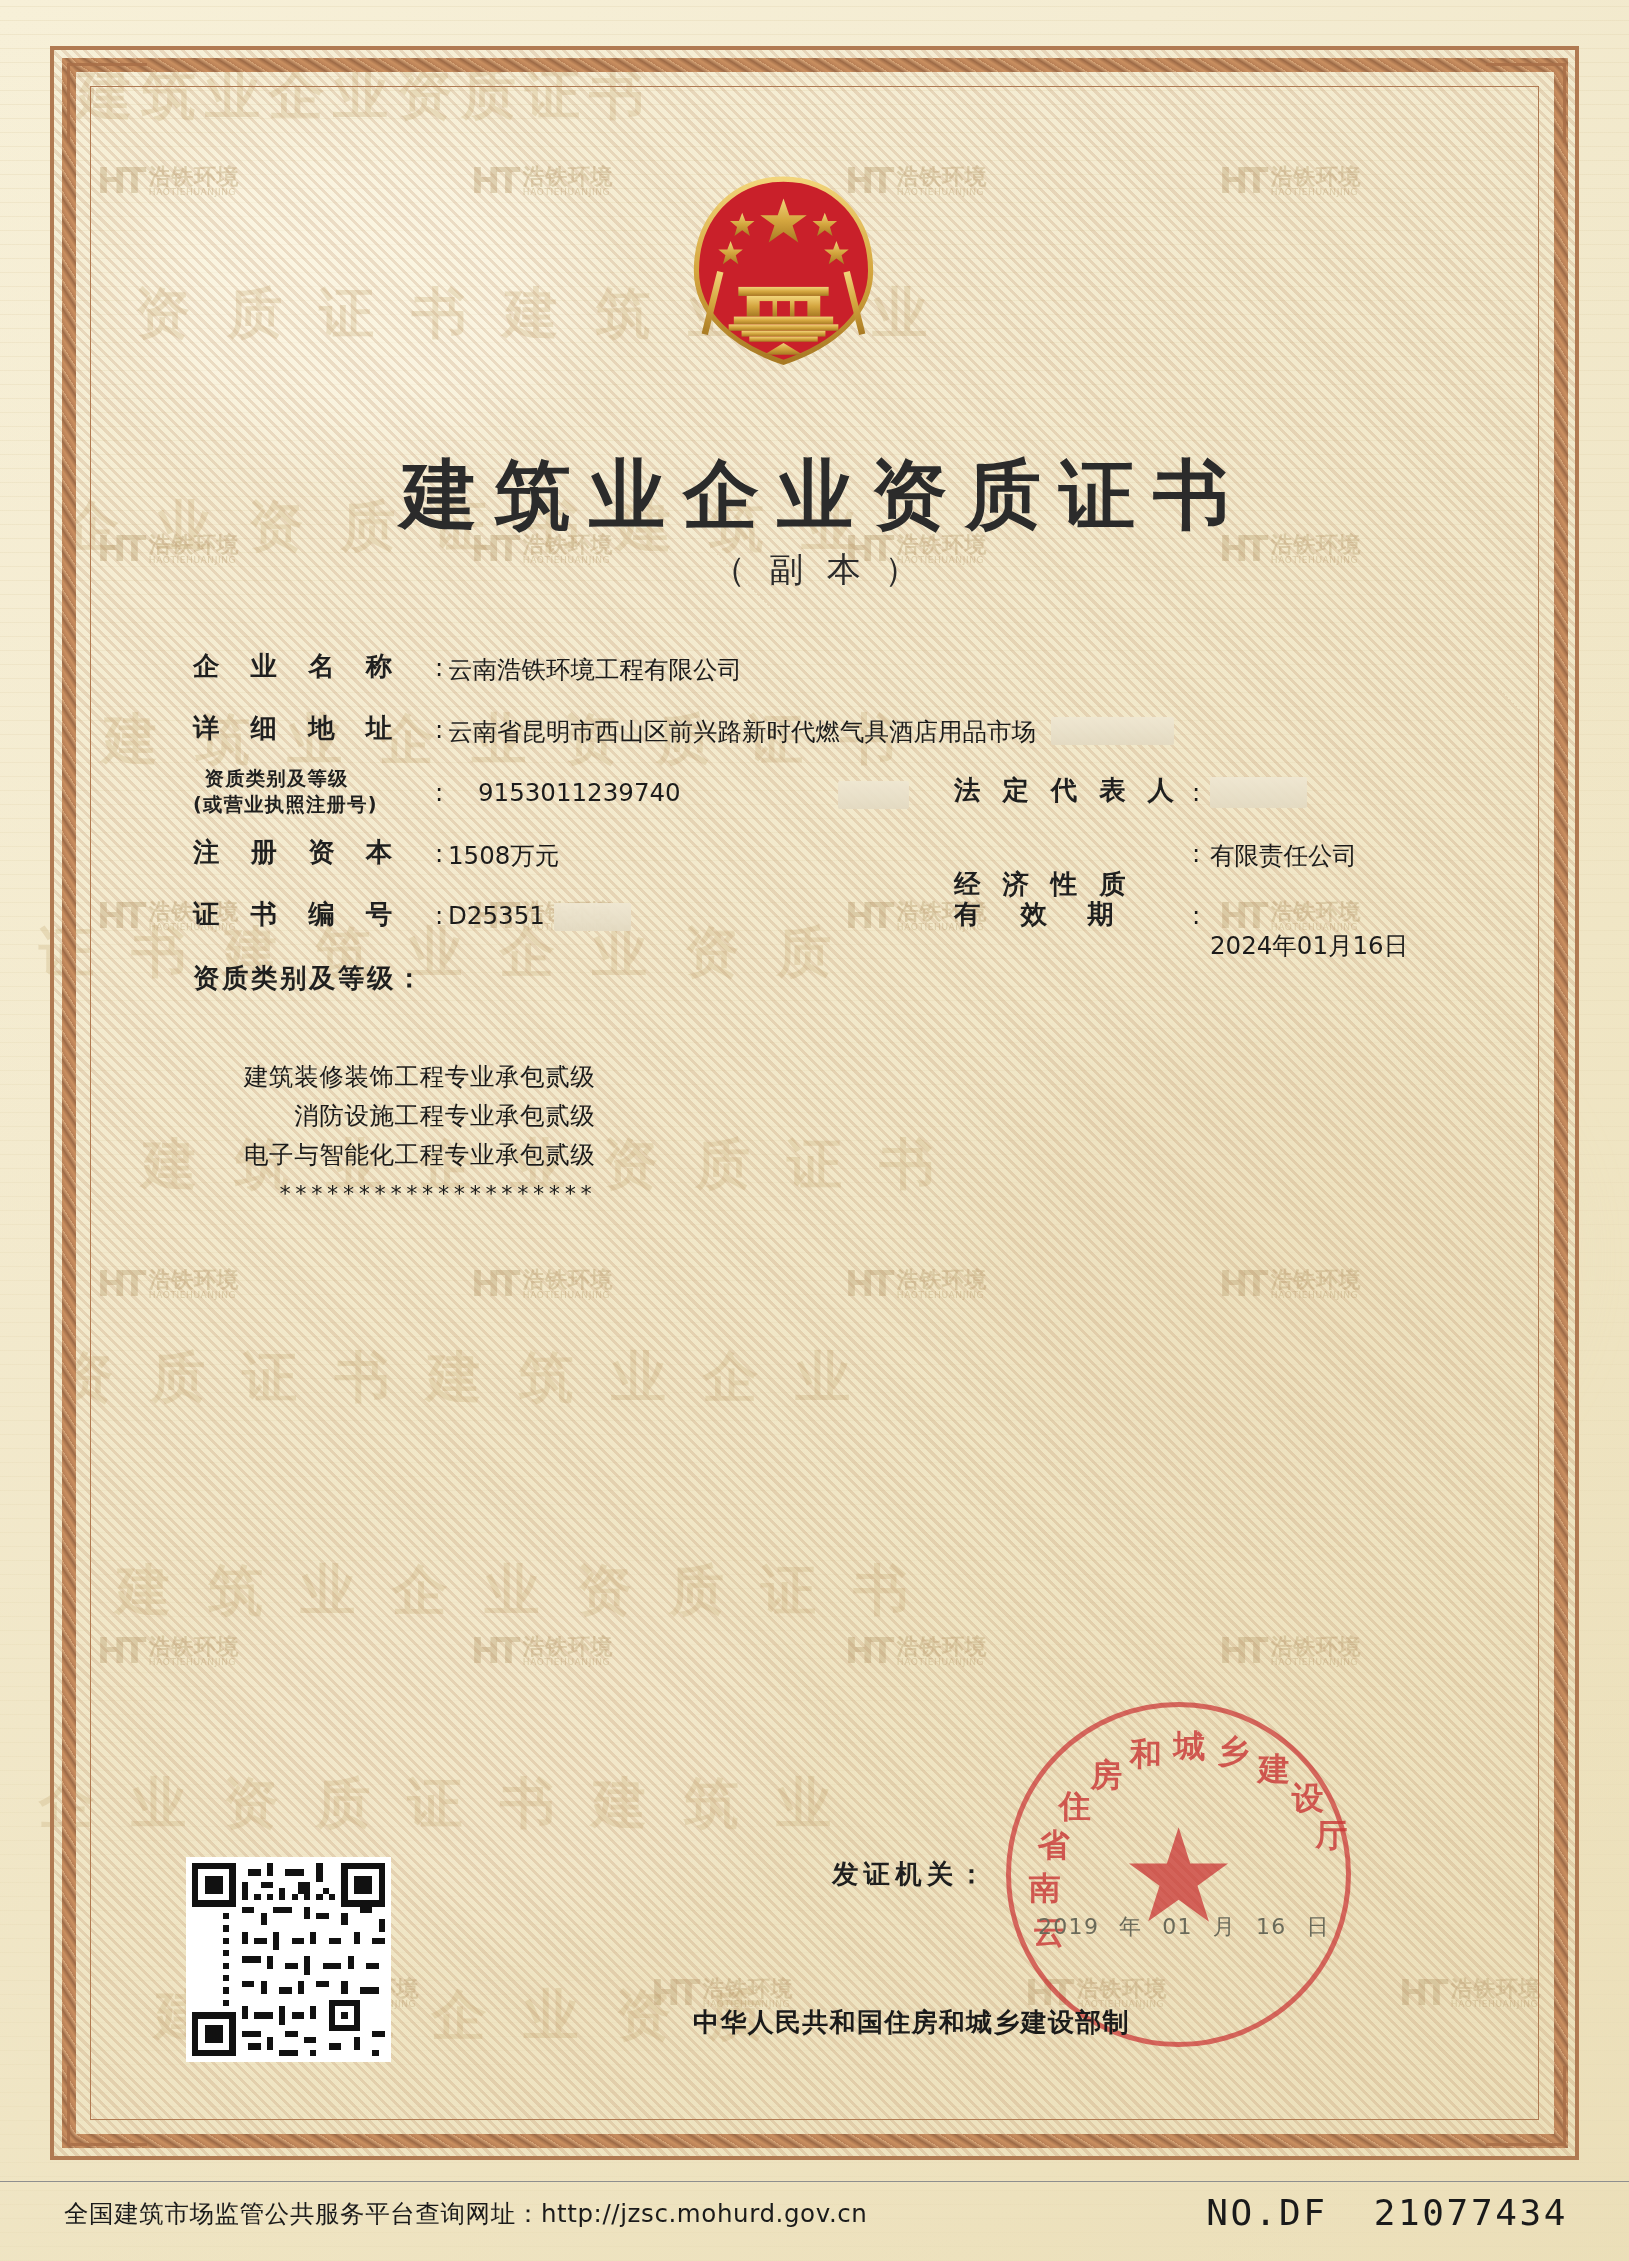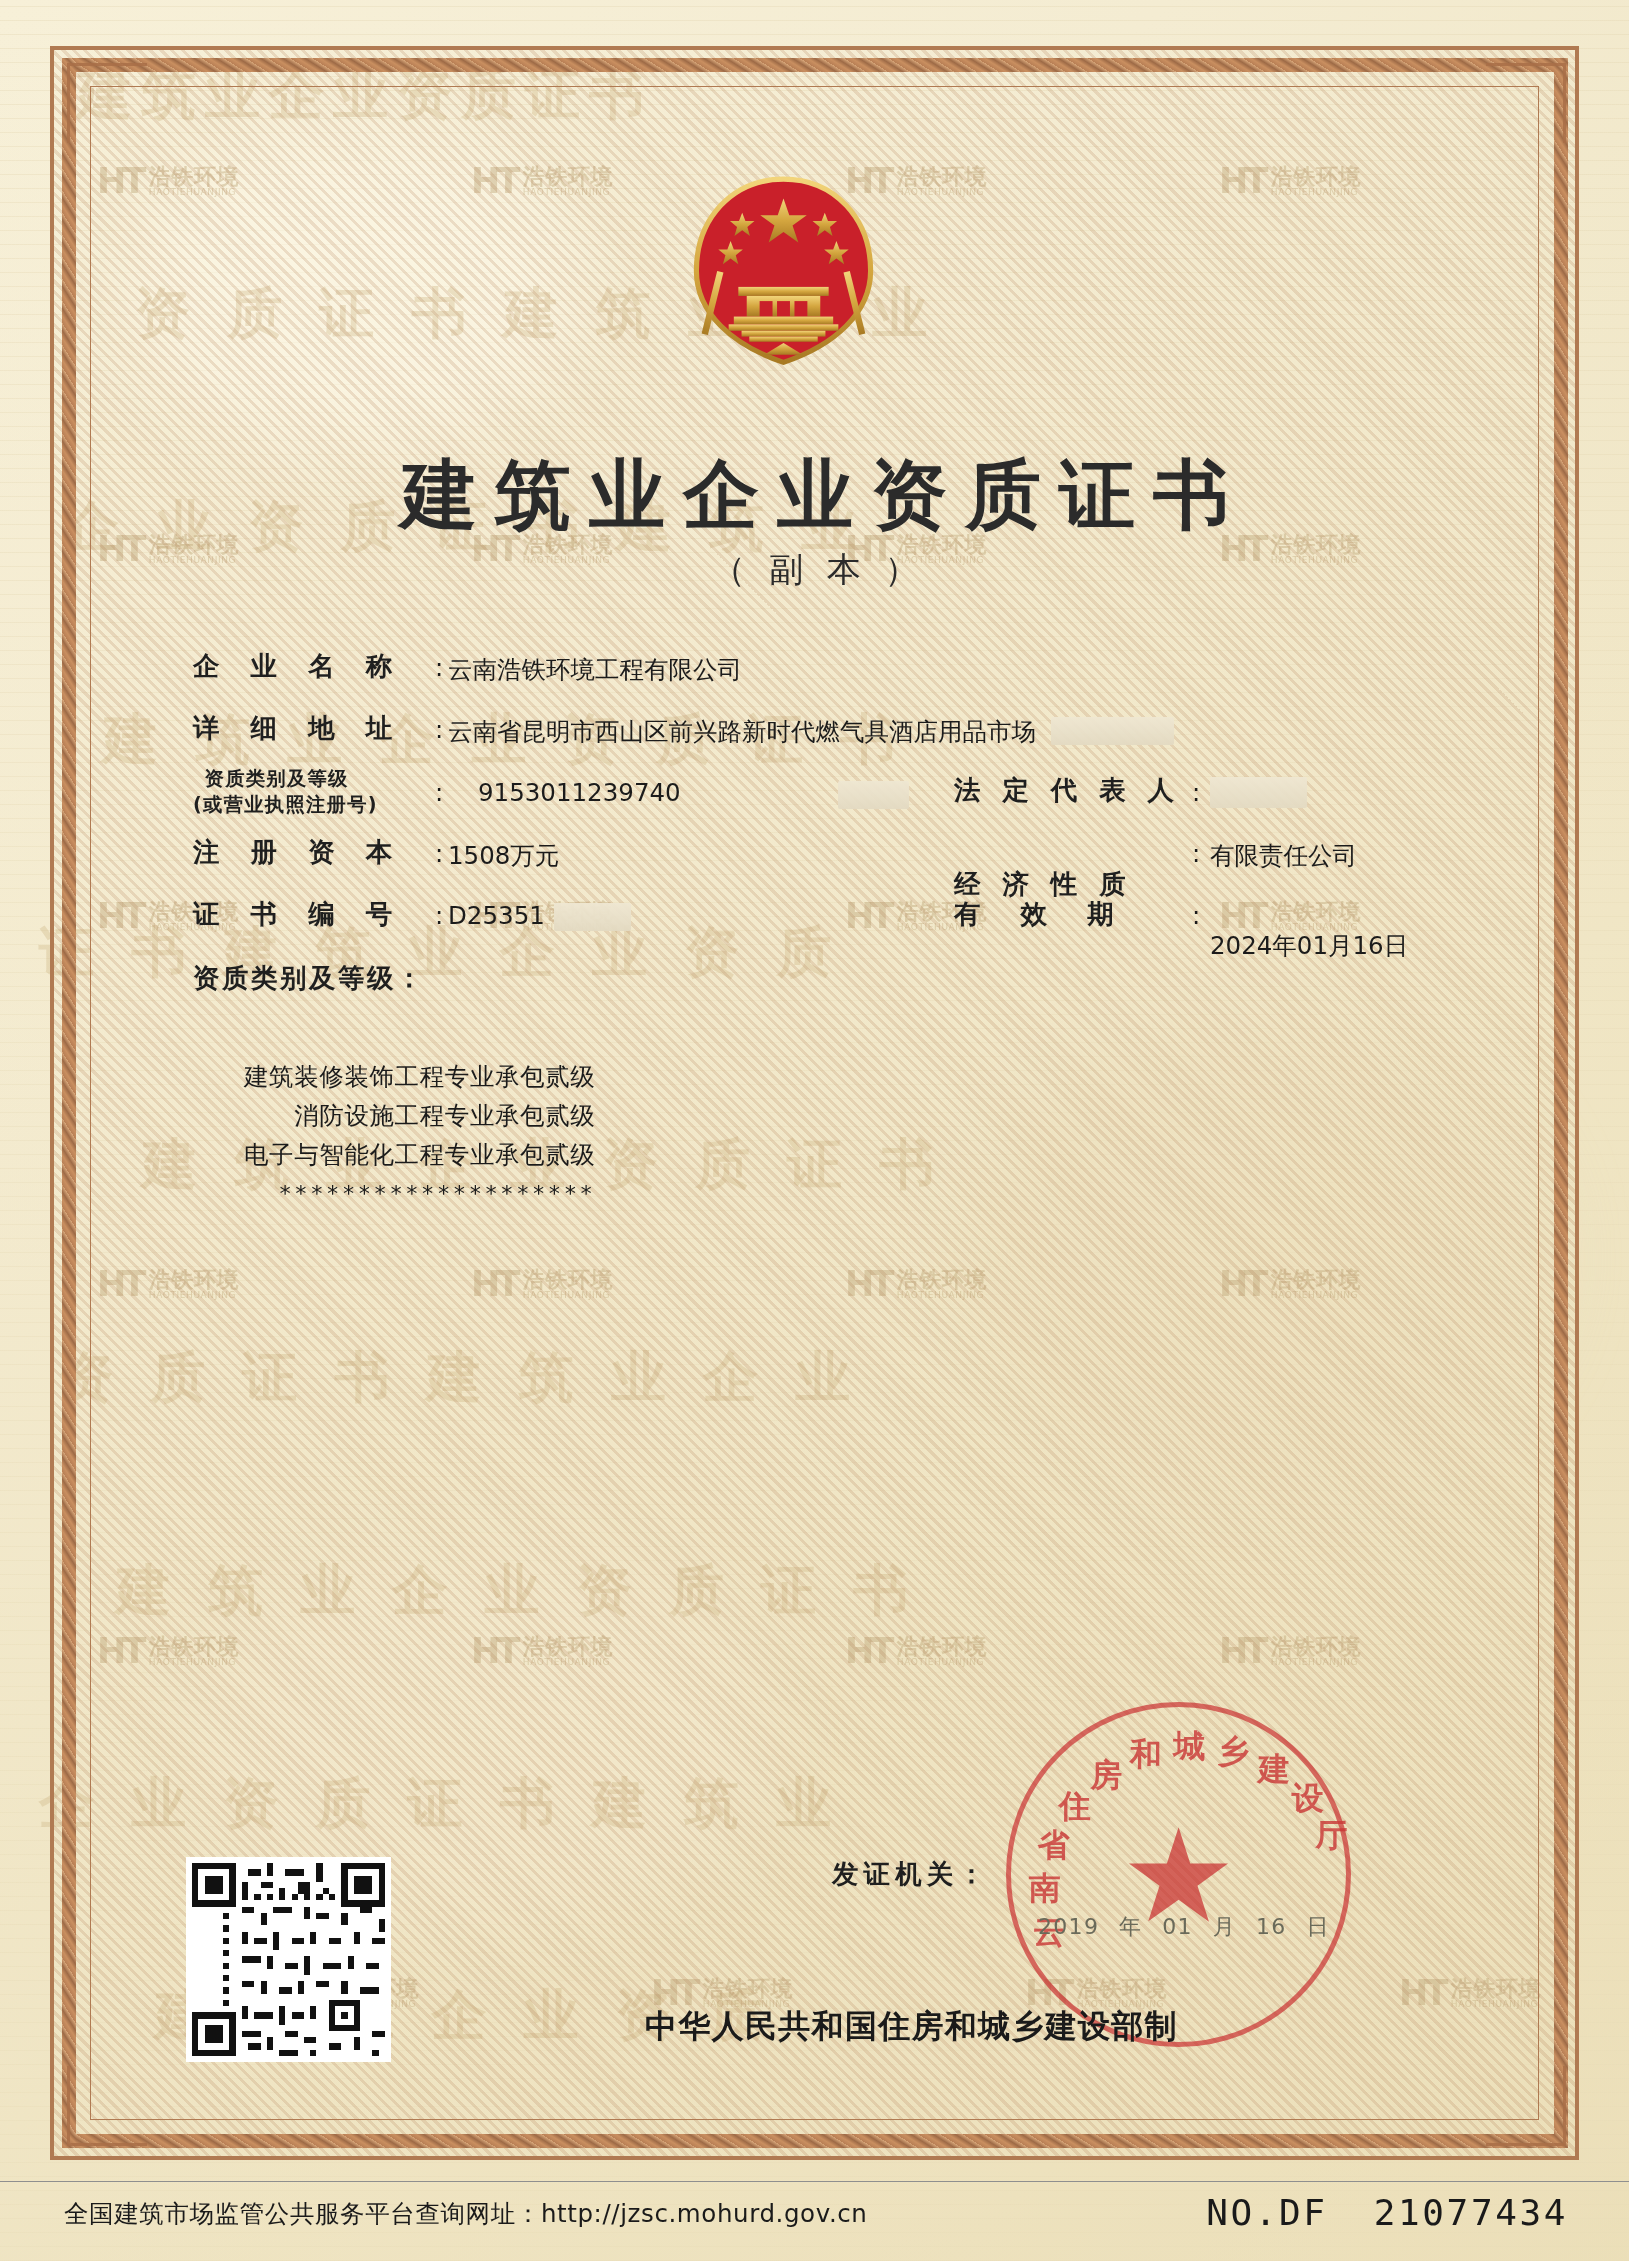--- a/index.html
+++ b/index.html
@@ -250,21 +250,21 @@
     letter-spacing: 1.3px;
   }
   .date-line span { margin-right: 11.6px; }
   .ministry {
     position: absolute;
     left: 0;
     top: 2005px;
     width: 1630px;
     text-align: center;
     font-family: "DejaVu Sans", sans-serif;
-    font-size: 32px;
+    font-size: 26px;
     font-weight: bold;
     color: #1a1a1a;
     letter-spacing: 1.3px;
   }
   .ministry-shift { padding-left: 193px; }
 
   
   .seal {
     position: absolute;
     left: 1006px;

